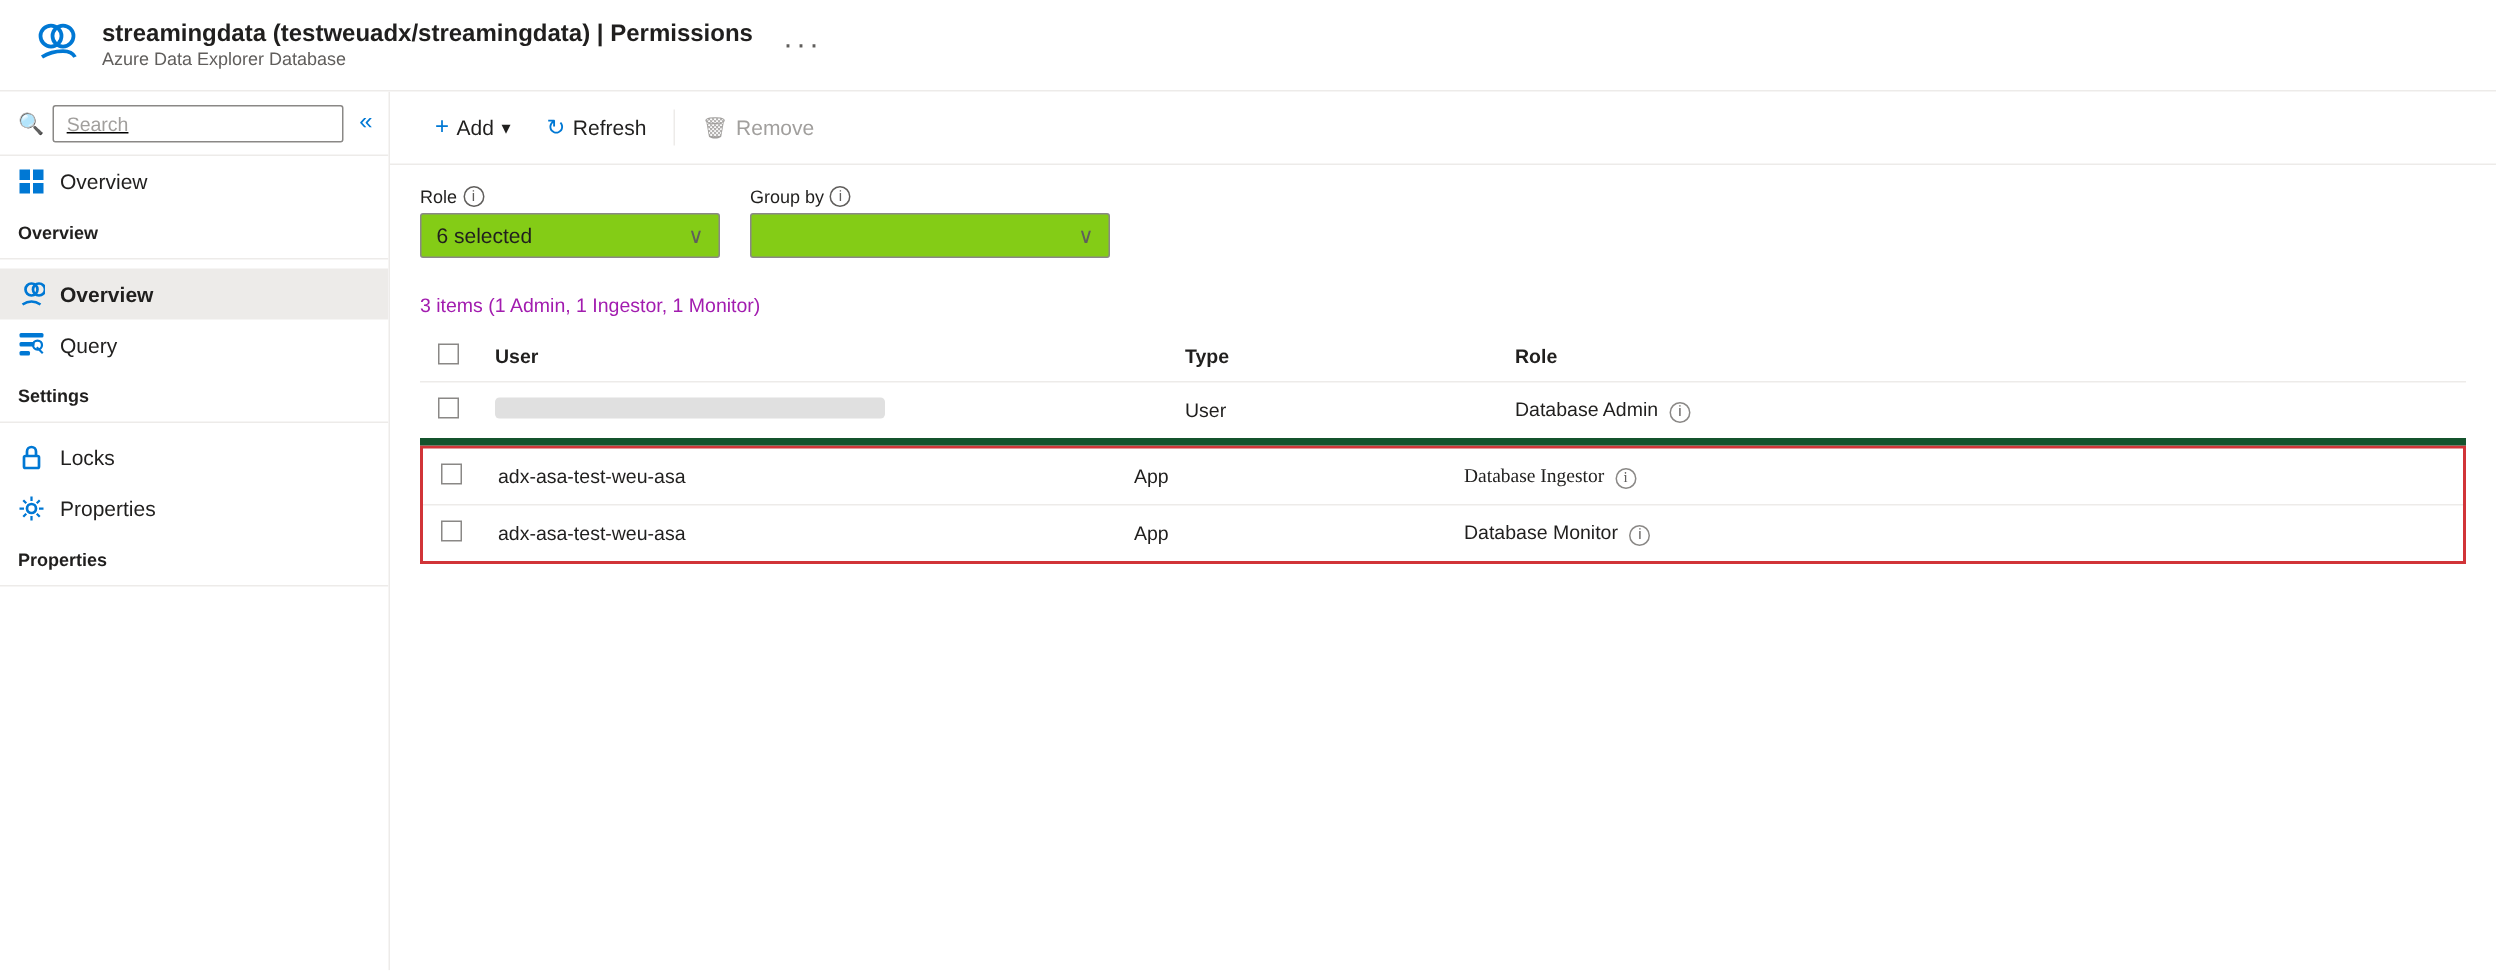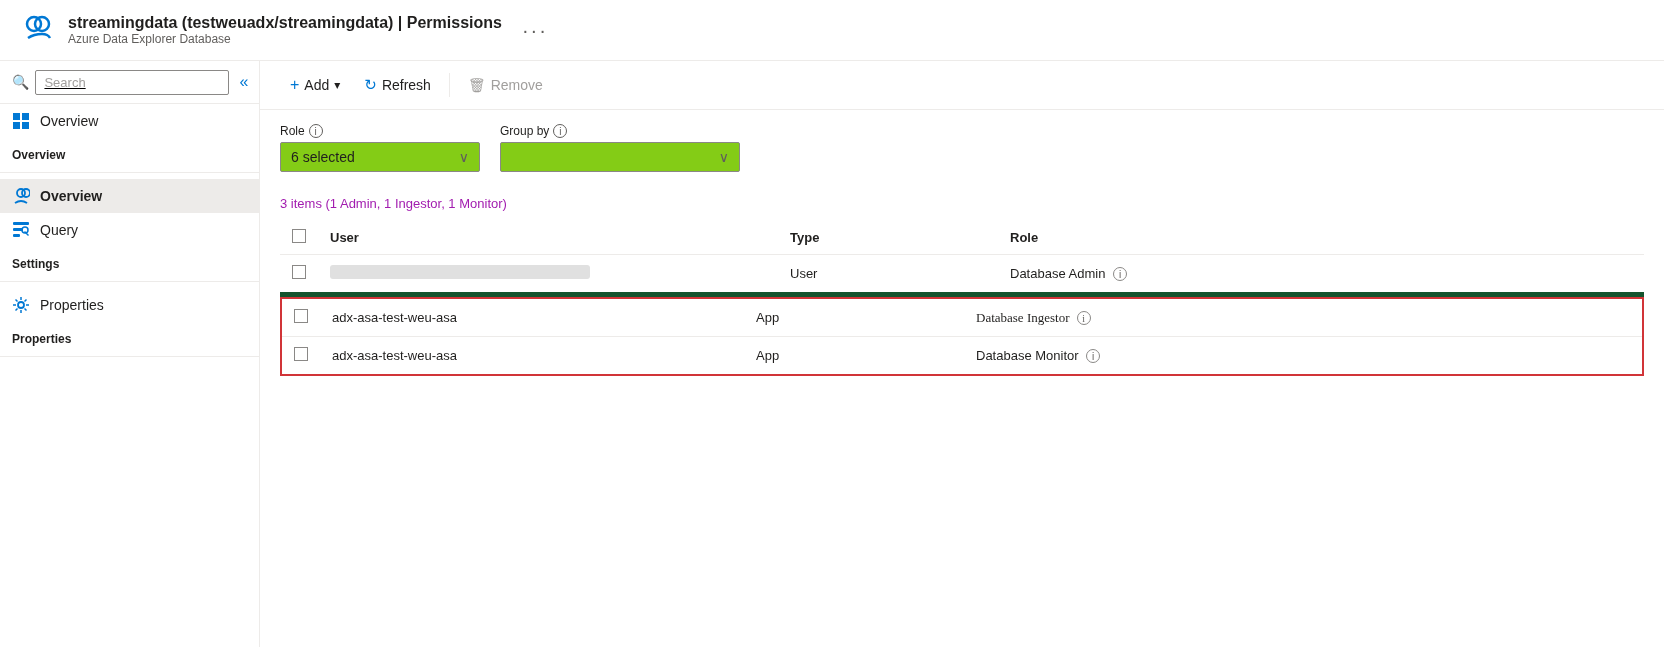--- a/index.html
+++ b/index.html
@@ -129,20 +129,29 @@
           <path d="M13 10 L17 14 L16 15 L12 11 Z" fill="#0078d4"></path>
           <circle cx="13" cy="9" r="3" fill="none" stroke="#0078d4" stroke-width="1.5"></circle>
         </svg>
       </div>
       <span>Query</span>
     </div>
 
     <div class="sidebar-section-label">Settings</div>
     <div class="sidebar-divider"></div>
 
+    <div class="sidebar-item">
+      <div class="sidebar-item-icon">
+        <svg width="18" height="18" viewBox="0 0 18 18">
+          <rect x="4" y="8" width="10" height="8" rx="1" fill="none" stroke="#0078d4" stroke-width="1.8"></rect>
+          <path d="M6 8 V5 a3 3 0 0 1 6 0 V8" fill="none" stroke="#0078d4" stroke-width="1.8"></path>
+        </svg>
+      </div>
+      <span>Locks</span>
+    </div>
 
 
     <div class="sidebar-item">
       <div class="sidebar-item-icon">
         <svg width="18" height="18" viewBox="0 0 18 18">
           <circle cx="9" cy="9" r="3" fill="none" stroke="#0078d4" stroke-width="1.8"></circle>
           <path d="M9 1 v3 M9 14 v3 M1 9 h3 M14 9 h3 M3.5 3.5 l2 2 M12.5 12.5 l2 2 M14.5 3.5 l-2 2 M5.5 12.5 l-2 2" stroke="#0078d4" stroke-width="1.5"></path>
         </svg>
       </div>
       <span>Properties</span>

